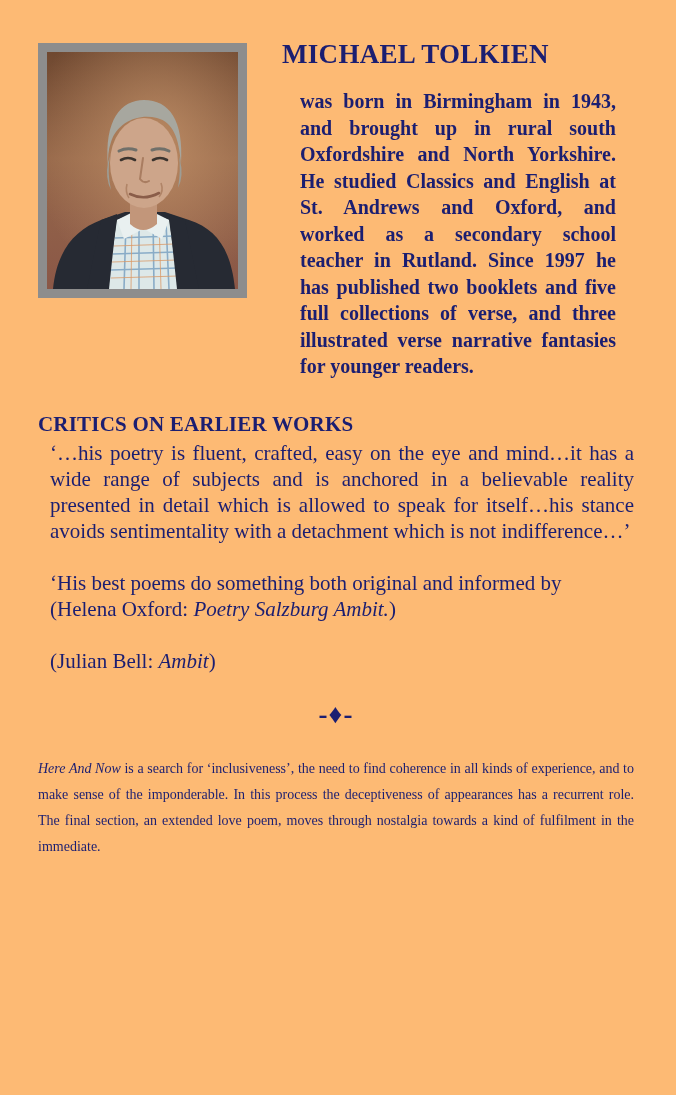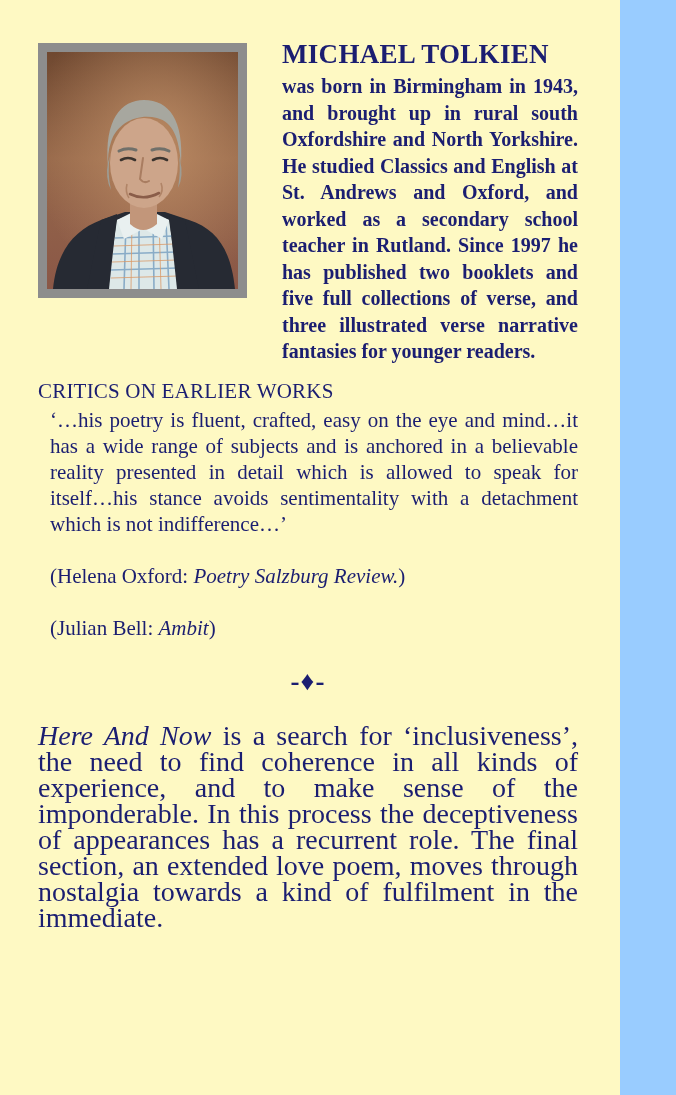--- a/index.html
+++ b/index.html
@@ -1,19 +1,19 @@
 <!DOCTYPE html>
 <html><head>
 <meta charset="utf-8">
 <style>
   html,body{margin:0;padding:0;background:#99ccff;}
   .page{
     position:relative;
-    width:620px;height:1095px;
-    background:#fef9c3;
+    width:676px;height:1095px;
+    background:#fdba74;
     color:#1b1e71;
     font-family:"Liberation Serif", serif;
     box-sizing:border-box;
     padding:38px 42px 0 38px;
     overflow:hidden;
   }
   
   .header{display:flex;align-items:flex-start;}
   .photo-frame{
     flex:none;
@@ -24,49 +24,49 @@
   }
   .photo-frame svg{display:block;}
   .header-text{margin-left:35px;flex:1;min-width:0;}
   .author-title{
     margin:0 0 3px 0;
     font-size:27px;line-height:32px;
     font-weight:bold;letter-spacing:.3px;
     white-space:nowrap;
   }
   .bio{
-    margin:0;
+    margin:18px;
     font-size:20px;line-height:26.5px;
     font-weight:bold;
     text-align:justify;
   }
   
   .main{margin-top:13px;}
   .critics-heading{
     margin:8px 0 3px 0;
     font-size:21px;line-height:26px;
-    font-weight:normal;letter-spacing:.2px;
+    font-weight:bold;letter-spacing:.2px;
   }
   .quote{
     margin:0 0 26px 12px;
     font-size:21px;line-height:26px;
   }
   .justify{text-align:justify;}
   .qline{display:block;}
   .cite{display:block;}
   .divider{
     text-align:center;
     font-weight:bold;
     font-size:27px;line-height:28px;
     margin:2px 0 28px 0;
     letter-spacing:1px;
   }
   .blurb{
     margin:26px 0 0 0;
-    font-size:28px;line-height:26px;
+    font-size:14px;line-height:26px;
     text-align:justify;
   }
   .blurb .lead{font-style:italic;}
   i{font-style:italic;}
 </style>
 </head>
 <body>
 
 <div class="page">
 
@@ -129,21 +129,22 @@
   </div>
 
   <div class="main">
     <h2 class="critics-heading">CRITICS ON EARLIER WORKS</h2>
 
     <p class="quote justify">
       <span>‘…his poetry is fluent, crafted, easy on the eye and mind…it has a wide range of subjects and is anchored in a believable reality presented in detail which is allowed to speak for itself…his stance avoids sentimentality with a detachment which is not indifference…’</span>
     </p>
 
     <p class="quote">
-      <span class="cite"><span>(Helena Oxford: </span><i>Poetry Salzburg Review.</i><span>)</span></span>
+      <span class="qline">‘His best poems do something both original and informed by</span>
+      <span class="cite"><span>(Helena Oxford: </span><i>Poetry Salzburg Ambit.</i><span>)</span></span>
     </p>
 
     <p class="quote justify">
       <span class="cite"><span>(Julian Bell: </span><i>Ambit</i><span>)</span></span>
     </p>
 
     <div class="divider">-♦-</div>
 
     <p class="blurb"><span class="lead">Here And Now</span><span> is a search for ‘inclusiveness’, the need to find coherence in all kinds of experience, and to make sense of the imponderable. In this process the deceptiveness of appearances has a recurrent role. The final section, an extended love poem, moves through nostalgia towards a kind of fulfilment in the immediate.</span></p>
   </div>

